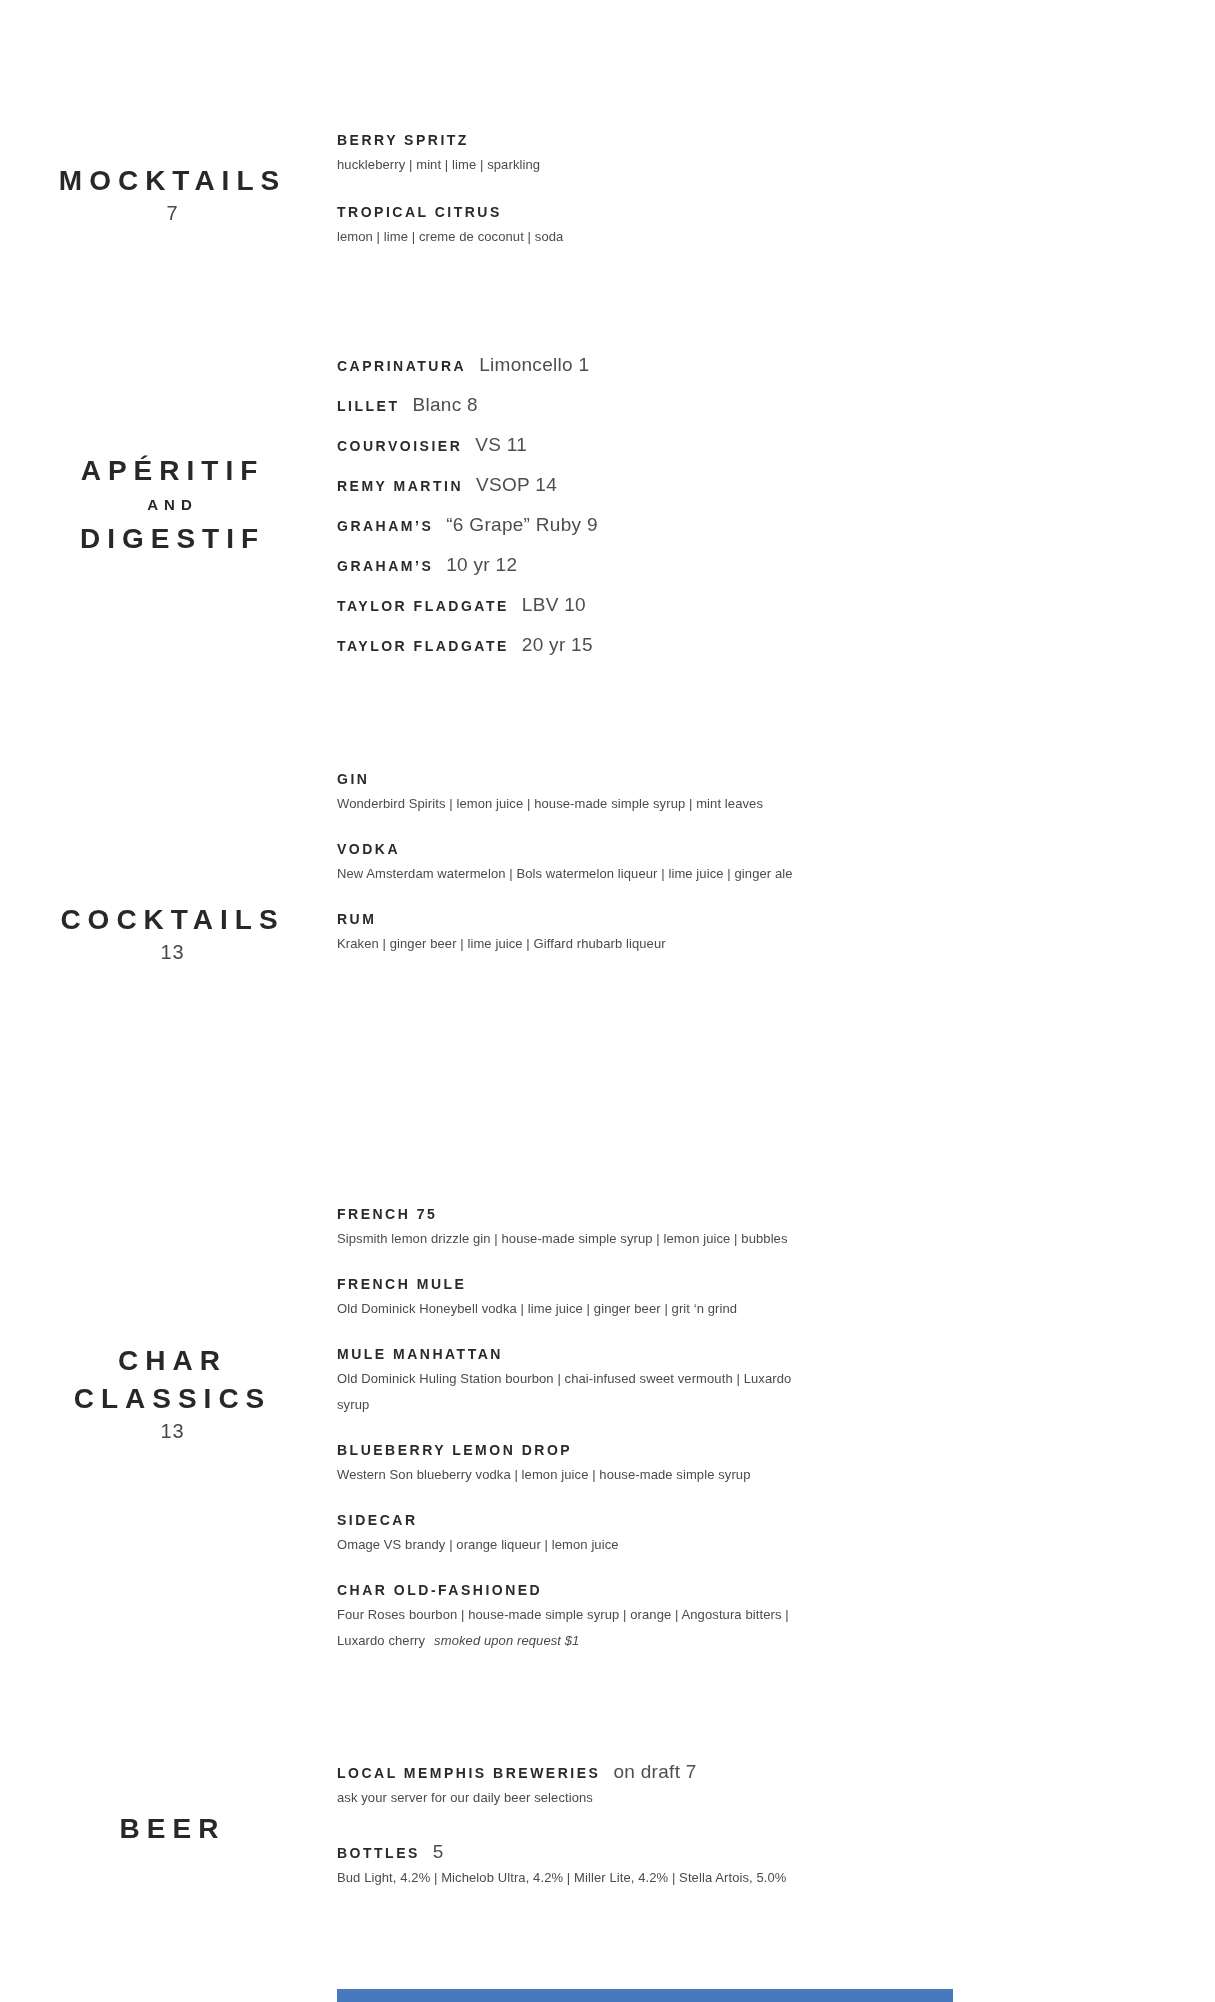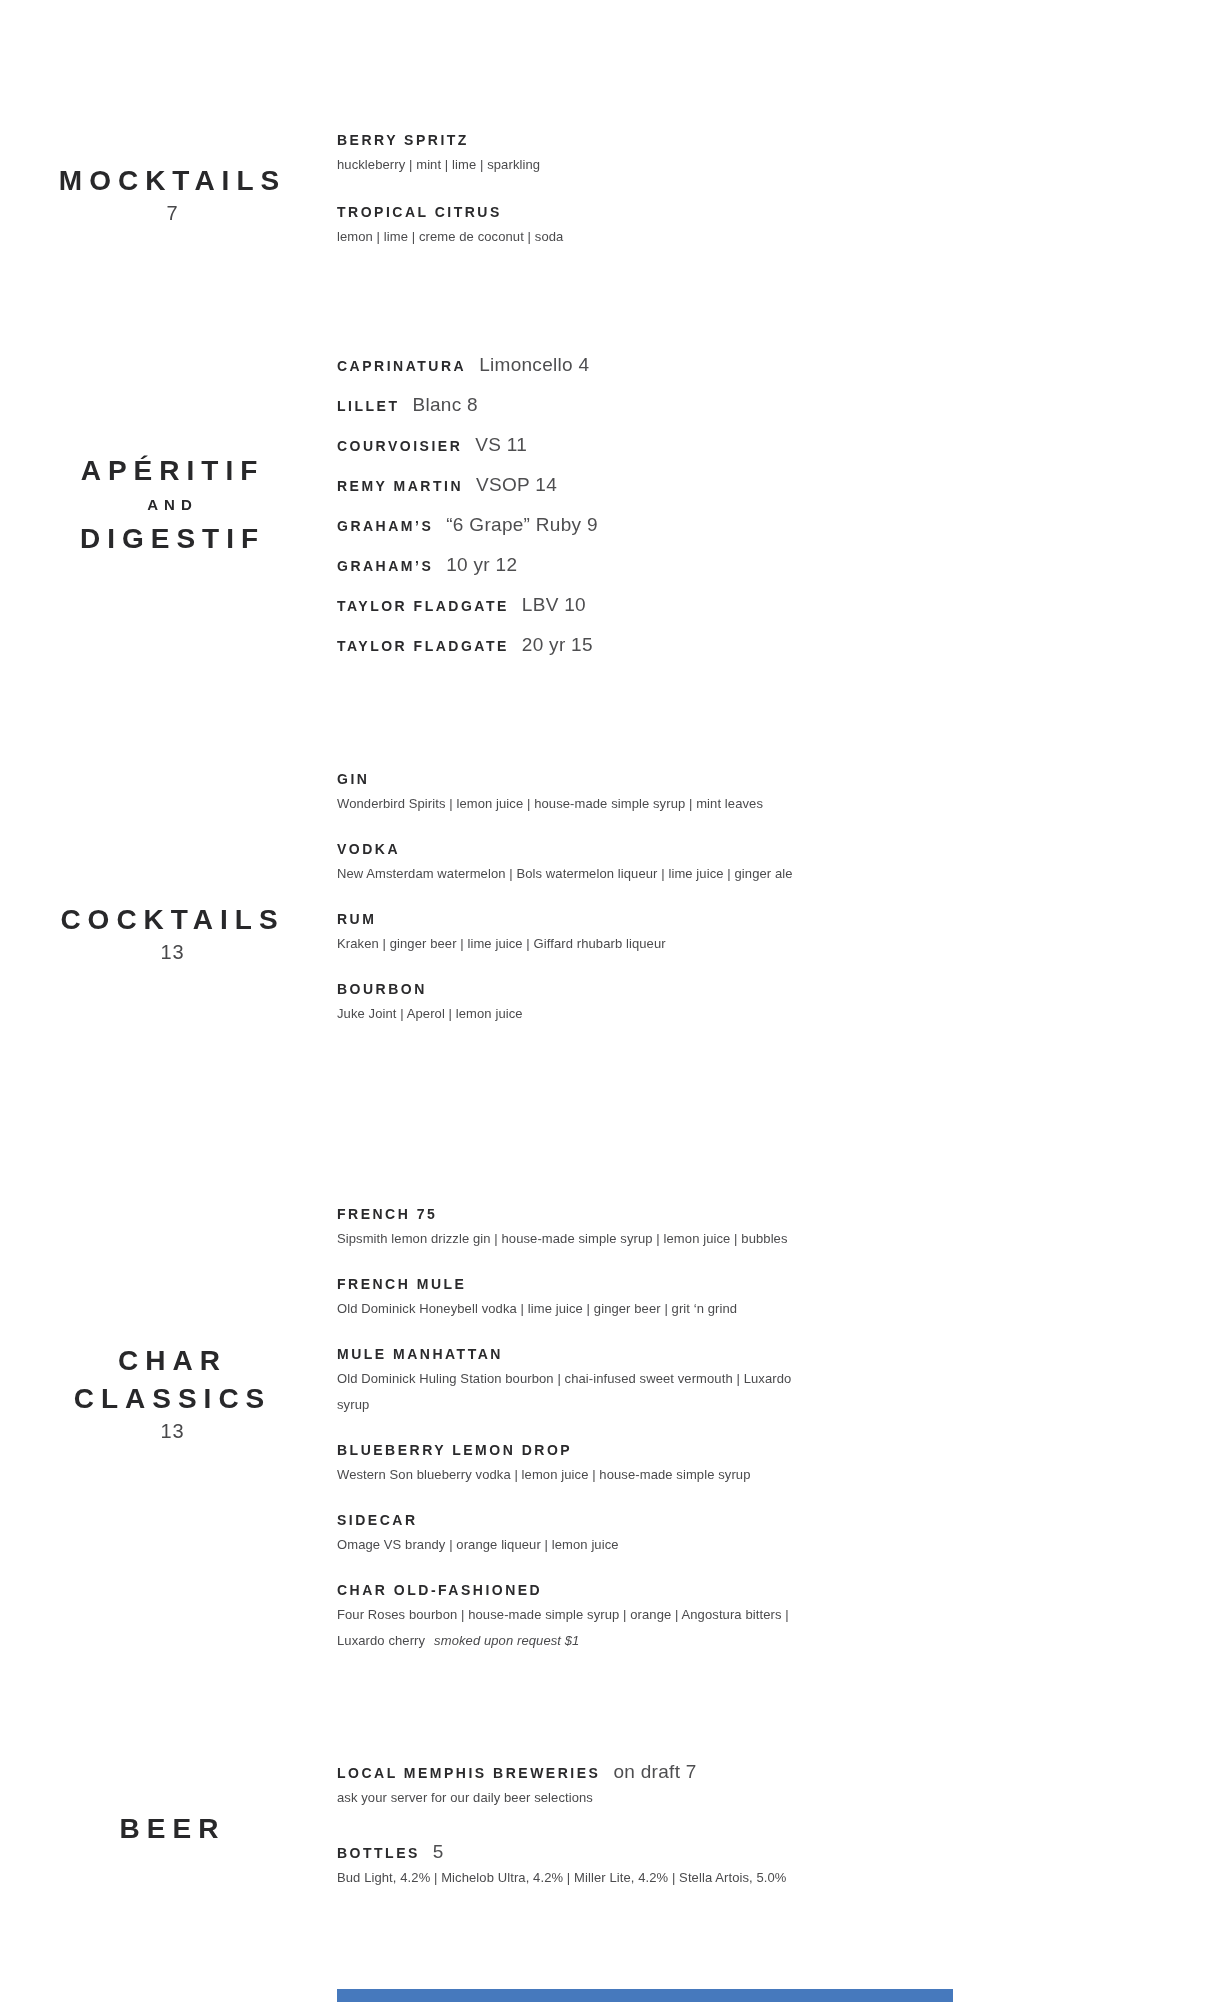--- a/index.html
+++ b/index.html
@@ -66,21 +66,21 @@
 </section>
 
 <section>
   <div class="left-col" style="top:452px">
     <div class="t-main">APÉRITIF</div>
     <div class="t-and">AND</div>
     <div class="t-main">DIGESTIF</div>
   </div>
   <div class="items sec-1" id="items-1" style="top:354px">
       <div class="item">
-    <div class="item-head"><span class="item-name">CAPRINATURA</span><span class="item-suffix">Limoncello 4</span></div>
+    <div class="item-head"><span class="item-name">CAPRINATURA</span><span class="item-suffix">Limoncello 1</span></div>
 
   </div>
       <div class="item">
     <div class="item-head"><span class="item-name">LILLET</span><span class="item-suffix">Blanc 8</span></div>
 
   </div>
       <div class="item">
     <div class="item-head"><span class="item-name">COURVOISIER</span><span class="item-suffix">VS 11</span></div>
 
   </div>
@@ -119,25 +119,20 @@
 
   </div>
       <div class="item">
     <div class="item-head"><span class="item-name">VODKA</span></div>
     <div class="item-desc">New Amsterdam watermelon | Bols watermelon liqueur | lime juice | ginger ale</div>
 
   </div>
       <div class="item">
     <div class="item-head"><span class="item-name">RUM</span></div>
     <div class="item-desc">Kraken | ginger beer | lime juice | Giffard rhubarb liqueur</div>
-
-  </div>
-      <div class="item">
-    <div class="item-head"><span class="item-name">BOURBON</span></div>
-    <div class="item-desc">Juke Joint | Aperol | lemon juice</div>
 
   </div>
     </div>
 </section>
 
 <section>
   <div class="left-col" style="top:1342px">
     <div class="t-main">CHAR</div>
     <div class="t-main">CLASSICS</div>
     <div class="price">13</div>

